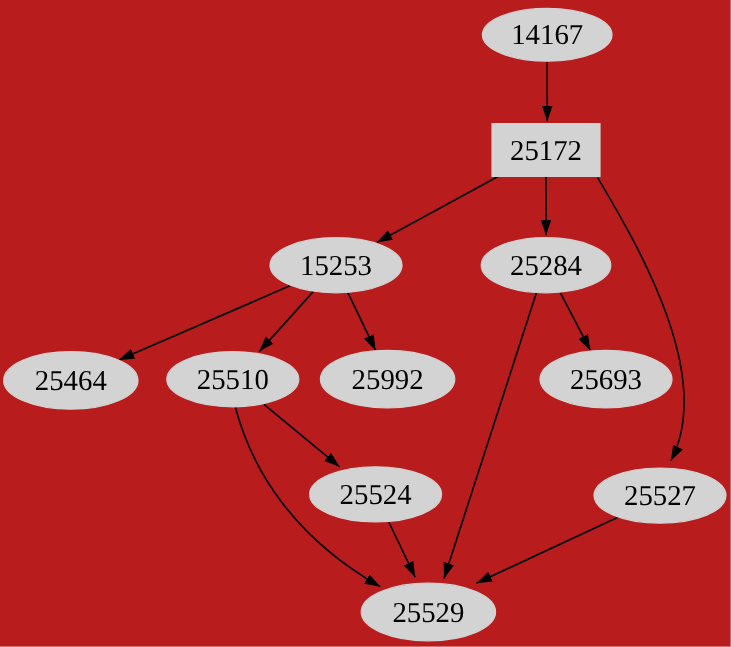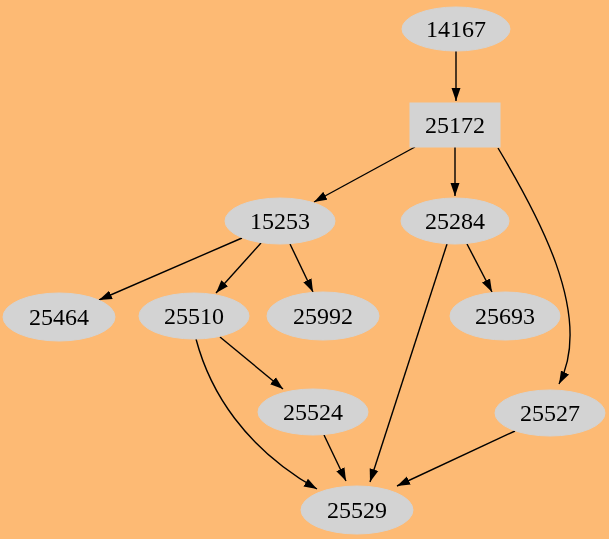--- a/index.html
+++ b/index.html
@@ -4,21 +4,21 @@
 <style>
   html, body {
     margin: 0;
     padding: 0;
     background: #ffffff;
   }
   .canvas {
     position: relative;
     width: 609px;
     height: 539px;
-    background: #fdba74;
+    background: #b91c1c;
     overflow: hidden;
   }
   svg {
     display: block;
   }
   .node-label {
     font-family: "Liberation Serif", "DejaVu Serif", serif;
     font-size: 24px;
     fill: #000000;
   }

